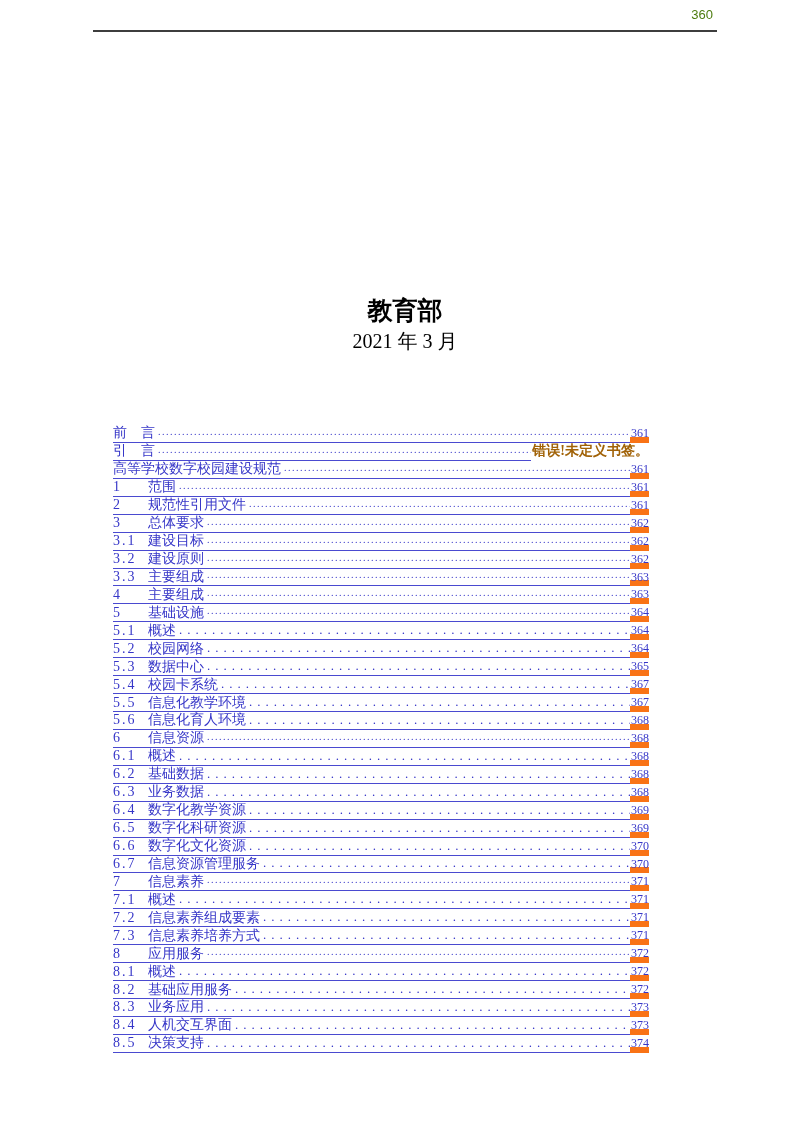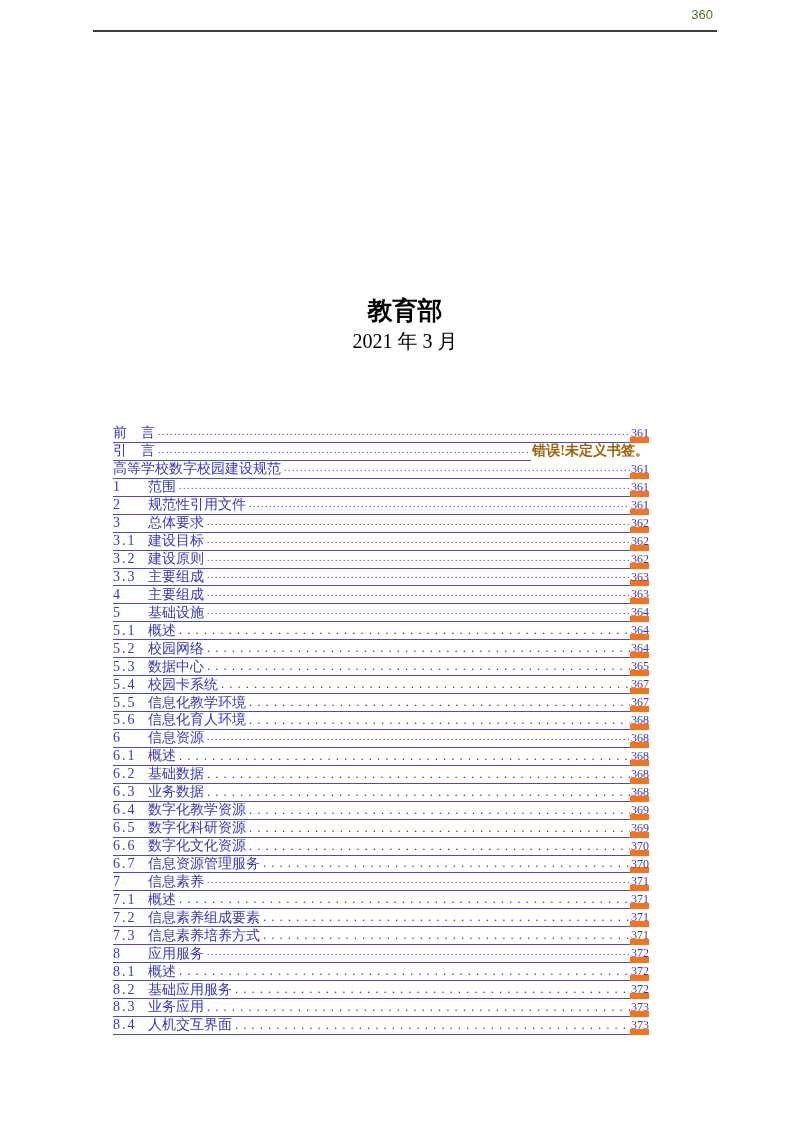--- a/index.html
+++ b/index.html
@@ -446,15 +446,23 @@
 
     <div class="toc-row spaced">
       <span class="tl">
         <span class="num">8.4</span>
         <span class="ttl">人机交互界面</span>
         <span class="leader"></span>
       </span>
       <span class="pg">373</span>
     </div>
 
+    <div class="toc-row spaced">
+      <span class="tl">
+        <span class="num">8.5</span>
+        <span class="ttl">决策支持</span>
+        <span class="leader"></span>
+      </span>
+      <span class="pg">374</span>
+    </div>
   </div>
 
 </div>
 
 </body></html>

